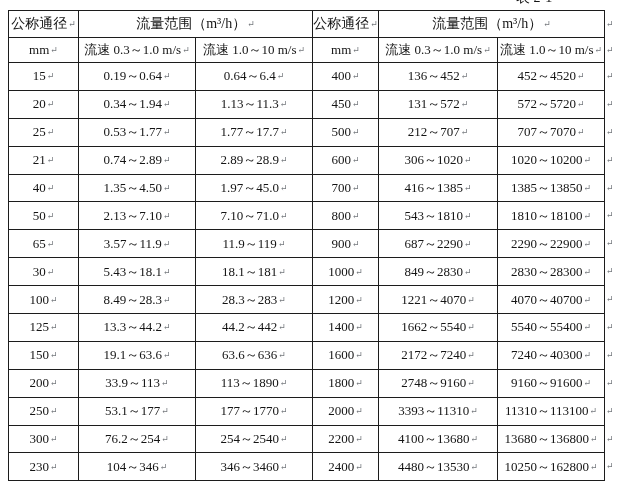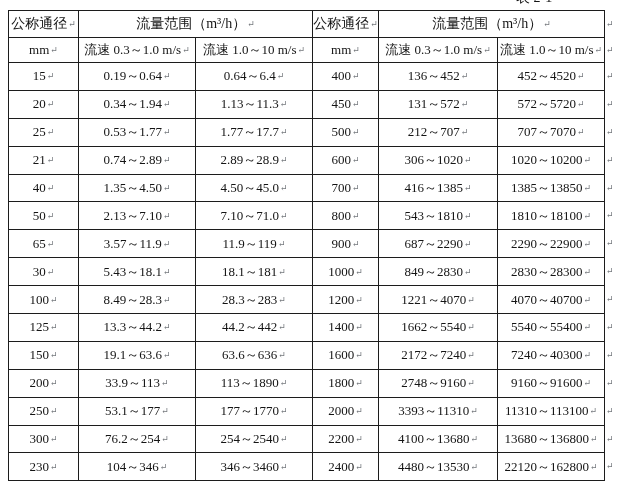--- a/index.html
+++ b/index.html
@@ -105,21 +105,21 @@
         <td><span class="txt">21</span><span class="mk">↵</span></td>
         <td><span class="txt">0.74～2.89</span><span class="mk">↵</span></td>
         <td><span class="txt">2.89～28.9</span><span class="mk">↵</span></td>
         <td><span class="txt">600</span><span class="mk">↵</span></td>
         <td><span class="txt">306～1020</span><span class="mk">↵</span></td>
         <td><span class="txt">1020～10200</span><span class="mk">↵</span></td>
       </tr>
       <tr>
         <td><span class="txt">40</span><span class="mk">↵</span></td>
         <td><span class="txt">1.35～4.50</span><span class="mk">↵</span></td>
-        <td><span class="txt">4.50～45.0</span><span class="mk">↵</span></td>
+        <td><span class="txt">1.97～45.0</span><span class="mk">↵</span></td>
         <td><span class="txt">700</span><span class="mk">↵</span></td>
         <td><span class="txt">416～1385</span><span class="mk">↵</span></td>
         <td><span class="txt">1385～13850</span><span class="mk">↵</span></td>
       </tr>
       <tr>
         <td><span class="txt">50</span><span class="mk">↵</span></td>
         <td><span class="txt">2.13～7.10</span><span class="mk">↵</span></td>
         <td><span class="txt">7.10～71.0</span><span class="mk">↵</span></td>
         <td><span class="txt">800</span><span class="mk">↵</span></td>
         <td><span class="txt">543～1810</span><span class="mk">↵</span></td>
@@ -188,21 +188,21 @@
         <td><span class="txt">2200</span><span class="mk">↵</span></td>
         <td><span class="txt">4100～13680</span><span class="mk">↵</span></td>
         <td><span class="txt">13680～136800</span><span class="mk">↵</span></td>
       </tr>
       <tr>
         <td><span class="txt">230</span><span class="mk">↵</span></td>
         <td><span class="txt">104～346</span><span class="mk">↵</span></td>
         <td><span class="txt">346～3460</span><span class="mk">↵</span></td>
         <td><span class="txt">2400</span><span class="mk">↵</span></td>
         <td><span class="txt">4480～13530</span><span class="mk">↵</span></td>
-        <td><span class="txt">22120～162800</span><span class="mk">↵</span></td>
+        <td><span class="txt">10250～162800</span><span class="mk">↵</span></td>
       </tr>
     </tbody>
 </table>
 
 <div class="row-marks">
     <div class="rowmark" style="height: 27px;">↵</div>
     <div class="rowmark" style="height: 25px;">↵</div>
     <div class="rowmark" style="height: 27.9px;">↵</div>
     <div class="rowmark" style="height: 27.9px;">↵</div>
     <div class="rowmark" style="height: 27.9px;">↵</div>

